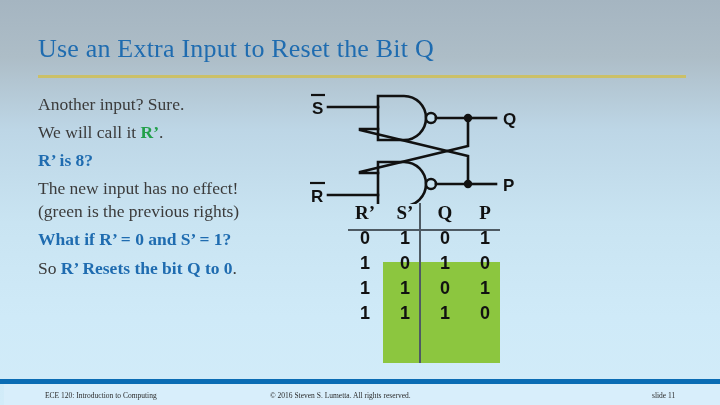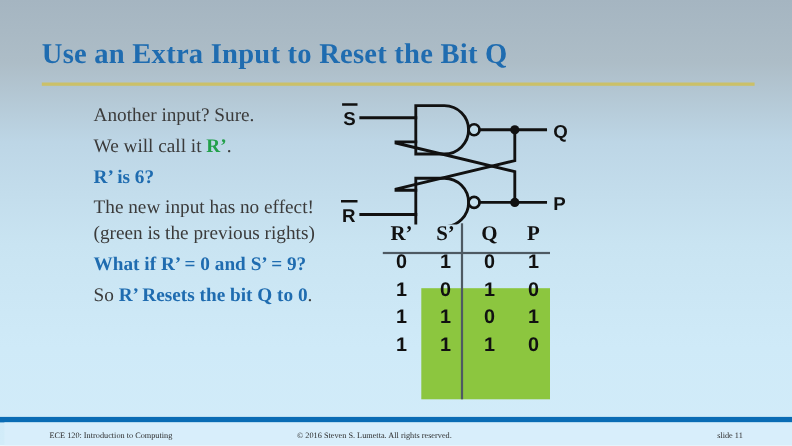--- a/index.html
+++ b/index.html
@@ -20,41 +20,40 @@
     overflow: hidden;
   }
 
   
   #title {
     position: absolute;
     left: 38px;
     top: 34px;
     font-family: "Liberation Serif", serif;
     font-size: 26px;
-    font-weight: bold;
+    font-weight: normal;
     color: #1f6cb0;
     letter-spacing: 0.2px;
     white-space: nowrap;
   }
   #title-rule {
     position: absolute;
     left: 38px;
     top: 75px;
     width: 648px;
     height: 3px;
     background: #cbc068;
   }
 
   
   #body-text {
     position: absolute;
     left: 38px;
     top: 93px;
     width: 290px;
-    margin-left: 47px;
   }
   .line {
     font-family: "Liberation Serif", serif;
     font-size: 17.5px;
     color: #3b3b3b;
     line-height: 1.32;
     margin-bottom: 5px;
     white-space: nowrap;
   }
   .line.tight { margin-bottom: 0px; }
@@ -170,32 +169,32 @@
 
     <div class="line">
       <span>Another input?  Sure.</span>
     </div>
 
     <div class="line">
       <span>We will call it </span><span class="green">R’</span><span>.</span>
     </div>
 
     <div class="line">
-      <span class="blue">R’ is 6?</span>
+      <span class="blue">R’ is 8?</span>
     </div>
 
     <div class="line tight">
       <span>The new input has no effect!</span>
     </div>
     <div class="line">
       <span>(green is the previous rights)</span>
     </div>
 
     <div class="line">
-      <span class="blue">What if R’ = 0 and S’ = 9?</span>
+      <span class="blue">What if R’ = 0 and S’ = 1?</span>
     </div>
 
 
     <div class="line">
       <span>So </span><span class="blue">R’ Resets the bit Q to 0</span><span>.</span>
     </div>
   </div>
 
   <div id="circuit">
     <svg width="230" height="120" viewBox="0 0 230 120" xmlns="http://www.w3.org/2000/svg">

